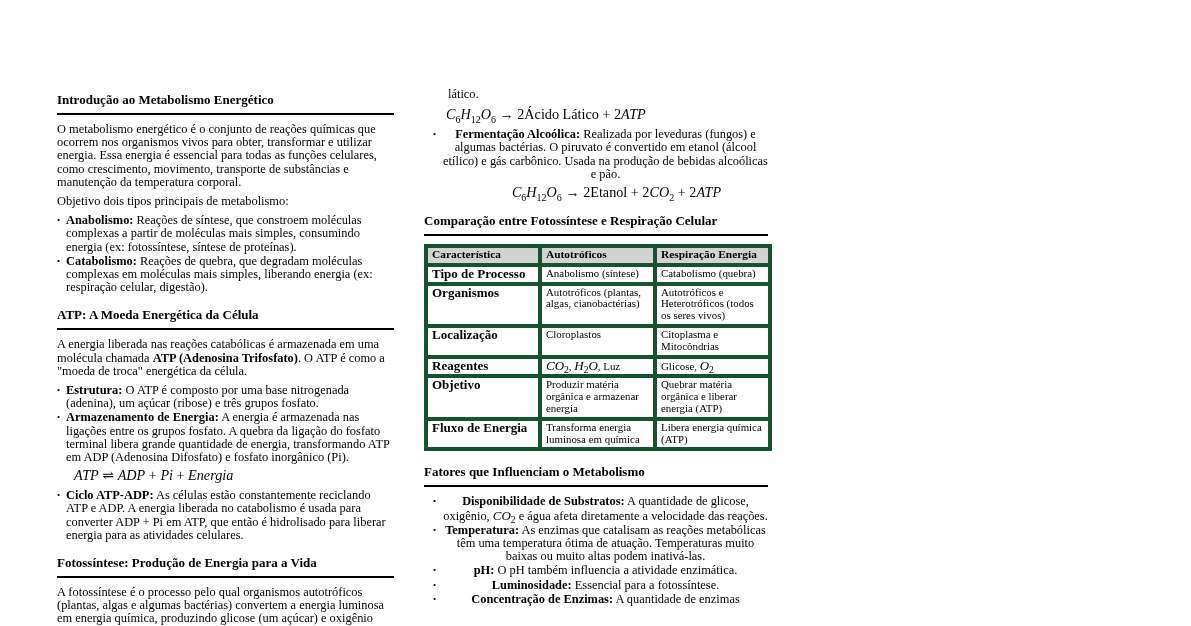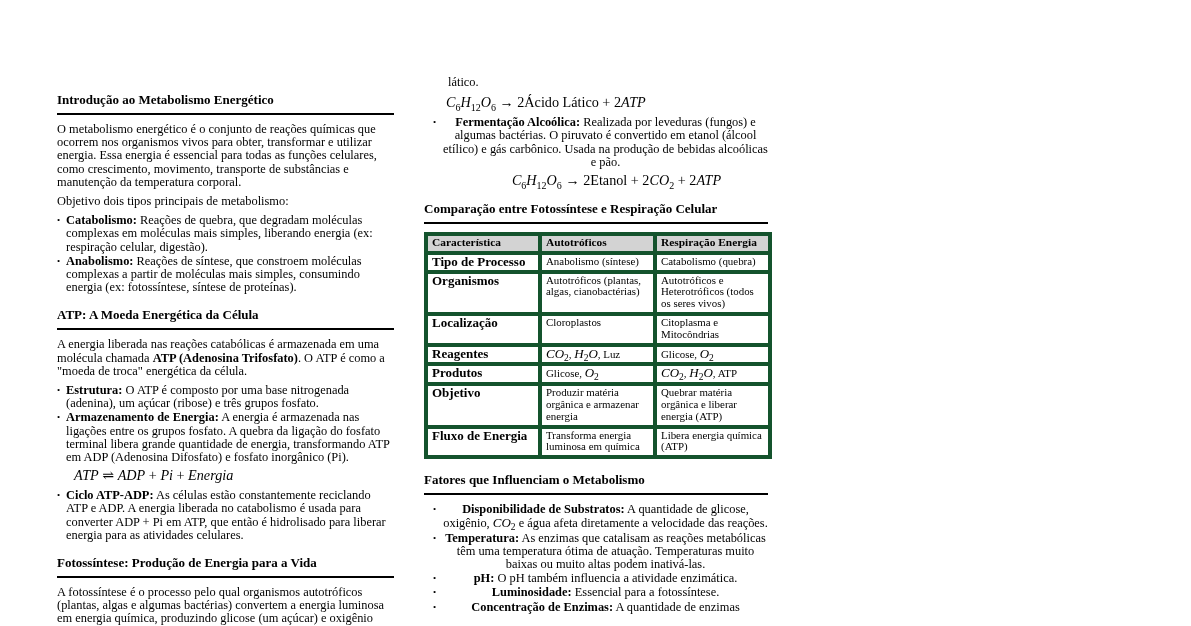--- a/index.html
+++ b/index.html
@@ -5,21 +5,21 @@
   * { box-sizing: border-box; }
   html,body { margin:0; padding:0; }
   body {
     width:1191px; height:626px; overflow:hidden;
     background:#ffffff; color:#000000;
     font-family:"Liberation Serif","DejaVu Serif",serif;
   }
   .page { position:relative; width:1191px; height:626px; background:#ffffff; }
   .col { position:absolute; font-size:12.4px; line-height:13.2px; }
   .col-left  { left:57px;  top:90px; width:337px; }
-  .col-right { left:424px; top:76px; width:344px; }
+  .col-right { left:424px; top:88px; width:344px; }
 
   h1.sec {
     font-size:13px; line-height:20px; font-weight:bold;
     margin:0 0 8px 0; padding-bottom:3px; border-bottom:2px solid #000000;
   }
   h1.sec.mt { margin-top:11px; }
 
   p { margin:0 0 6px 0; }
   .cont { margin-left:24px; }
 
@@ -59,26 +59,26 @@
 <div class="page">
 
   <div class="col col-left">
 
     <section>
       <h1 class="sec">Introdução ao Metabolismo Energético</h1>
       <p>O metabolismo energético é o conjunto de reações químicas que ocorrem nos organismos vivos para obter, transformar e utilizar energia. Essa energia é essencial para todas as funções celulares, como crescimento, movimento, transporte de substâncias e manutenção da temperatura corporal.</p>
       <p>Objetivo dois tipos principais de metabolismo:</p>
       <ul class="blist">
         <li>
+          <b>Anabolismo:</b>
+          <span>Reações de síntese, que constroem moléculas complexas a partir de moléculas mais simples, consumindo energia (ex: fotossíntese, síntese de proteínas).</span>
+        </li>
+        <li>
           <b>Catabolismo:</b>
           <span>Reações de quebra, que degradam moléculas complexas em moléculas mais simples, liberando energia (ex: respiração celular, digestão).</span>
-        </li>
-        <li>
-          <b>Anabolismo:</b>
-          <span>Reações de síntese, que constroem moléculas complexas a partir de moléculas mais simples, consumindo energia (ex: fotossíntese, síntese de proteínas).</span>
         </li>
       </ul>
     </section>
 
     <section>
       <h1 class="sec mt">ATP: A Moeda Energética da Célula</h1>
       <p><span>A energia liberada nas reações catabólicas é armazenada em uma molécula chamada</span>
         <b>ATP (Adenosina Trifosfato)</b><span>. O ATP é como a "moeda de troca" energética da célula.</span></p>
       <ul class="blist">
         <li>
@@ -147,25 +147,20 @@
             <td class="feat">Localização</td>
             <td class="rich"><span>Cloroplastos</span></td>
             <td class="rich"><span>Citoplasma e Mitocôndrias</span></td>
           </tr>
           <tr>
             <td class="feat">Reagentes</td>
             <td class="rich"><span class="v">CO</span><sub>2</sub><span>, </span><span class="v">H</span><sub>2</sub><span class="v">O</span><span>, Luz</span></td>
             <td class="rich"><span>Glicose, </span><span class="v">O</span><sub>2</sub></td>
           </tr>
           <tr>
-            <td class="feat">Produtos</td>
-            <td class="rich"><span>Glicose, </span><span class="v">O</span><sub>2</sub></td>
-            <td class="rich"><span class="v">CO</span><sub>2</sub><span>, </span><span class="v">H</span><sub>2</sub><span class="v">O</span><span>, ATP</span></td>
-          </tr>
-          <tr>
             <td class="feat">Objetivo</td>
             <td class="rich"><span>Produzir matéria orgânica e armazenar energia</span></td>
             <td class="rich"><span>Quebrar matéria orgânica e liberar energia (ATP)</span></td>
           </tr>
           <tr>
             <td class="feat">Fluxo de Energia</td>
             <td class="rich"><span>Transforma energia luminosa em química</span></td>
             <td class="rich"><span>Libera energia química (ATP)</span></td>
           </tr>
         </tbody>

